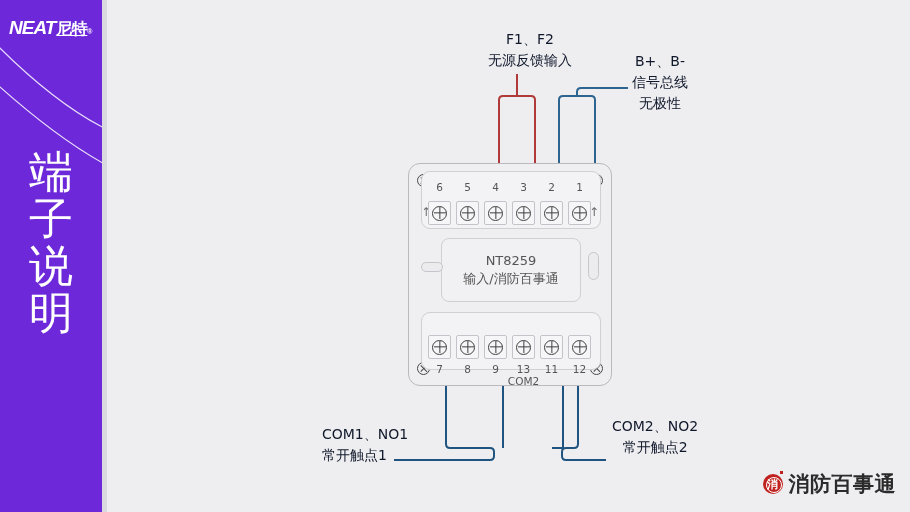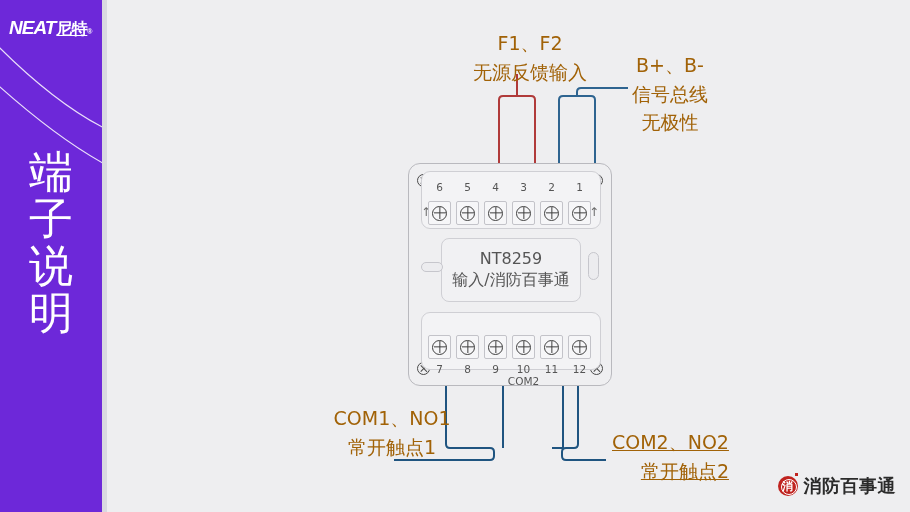--- a/index.html
+++ b/index.html
@@ -36,30 +36,30 @@
   #sidebar-title {
     position:absolute; left:0; top:148px; width:102px;
     color:#ffffff; font-size:44px; line-height:1.07;
     text-align:center; font-weight:400;
     font-family:"DejaVu Sans",sans-serif;
   }
   #sidebar-title span { display:block; }
 
   
   .lbl {
-    position:absolute; color:#a16207; font-size:19px;
+    position:absolute; color:#0f172a; font-size:14px;
     line-height:1.5; white-space:nowrap;
     font-family:"DejaVu Sans",sans-serif;
   }
   .lbl div { white-space:nowrap; }
 
   #label-f {   left:455px; top:29px;  width:150px; text-align:center; }
   #label-b {   left:632px; top:51px;  text-align:center; }
-  #label-com1 {left:322px; top:404px; text-align:center; width:140px;}
-  #label-com2 {left:612px; top:428px; text-align:right;text-decoration:underline; }
+  #label-com1 {left:322px; top:424px; text-align:left; width:140px;}
+  #label-com2 {left:612px; top:416px; text-align:center; }
 
   
   #device {
     position:absolute; left:408px; top:163px; width:204px; height:223px;
     background:#efeff1;
     border:1.6px solid #b9b9be;
     border-radius:12px;
   }
 
   .corner-screw {
@@ -131,21 +131,21 @@
   #arrow-l { left:12px;  top:42px; }
   #arrow-r { right:12px; top:42px; }
 
   
   #module {
     position:absolute; left:32px; top:74px; width:140px; height:64px;
     border:1.3px solid #cfcfd4; border-radius:8px; background:#f1f1f3;
     display:flex; flex-direction:column; align-items:center; justify-content:center;
     gap:2px;
   }
-  #module .m-line { font-size:16px; color:#555; font-family:"DejaVu Sans",sans-serif; }
+  #module .m-line { font-size:13px; color:#555; font-family:"DejaVu Sans",sans-serif; }
 
   .side-slot {
     position:absolute; border:1.3px solid #c6c6cc; background:#ececef;
   }
   #slot-l { left:12px; top:98px; width:22px; height:10px; border-radius:5px; }
   #slot-r { right:12px; top:88px; width:11px; height:28px; border-radius:6px; }
 
   
   #wires { position:absolute; left:0; top:0; width:910px; height:512px; pointer-events:none; }
 
@@ -158,21 +158,21 @@
     width:20px; height:20px; border-radius:50%;
     background:#c0231f; position:relative;
     display:flex; align-items:center; justify-content:center;
   }
   #wm-badge::after {
     content:""; position:absolute; left:3px; top:3px;
     width:14px; height:14px; border-radius:50%;
     border:1.4px solid #ffffff;
   }
   #wm-glyph { color:#fff; font-size:11px; font-weight:bold; z-index:2; line-height:1; }
-  #wm-text { color:#2b2b2b; font-size:18px; font-weight:bold; letter-spacing:0.5px;
+  #wm-text { color:#2b2b2b; font-size:21px; font-weight:bold; letter-spacing:0.5px;
              font-family:"DejaVu Sans",sans-serif; }
   #wm-dot { position:absolute; right:0; top:-3px; width:3px; height:3px; background:#c0231f; }
 </style>
 </head>
 <body>
 
 <div id="sidebar">
   <svg class="swoosh" viewBox="0 0 102 512" preserveAspectRatio="none">
     <path d="M -10 38 Q 55 105 112 132" fill="none" stroke="#ffffff" stroke-width="1.1" opacity="0.85"></path>
     <path d="M -10 78 Q 58 140 112 168" fill="none" stroke="#ffffff" stroke-width="1.1" opacity="0.85"></path>
@@ -309,21 +309,21 @@
     <div class="terminal">
         <div class="screw"></div>
       </div>
   </div>
 
   <div class="num-row" id="num-row-bot">
     <div class="num-cell">7</div>
     <div class="num-cell">8</div>
     <div class="num-cell">9</div>
     <div class="num-cell">
-      <span>10</span>
+      <span>13</span>
       <span class="num-overlay">COM2</span>
     </div>
     <div class="num-cell">11</div>
     <div class="num-cell">12</div>
   </div>
 </div>
 
 <div id="watermark">
   <div id="wm-badge">
     <span id="wm-glyph">消</span>

